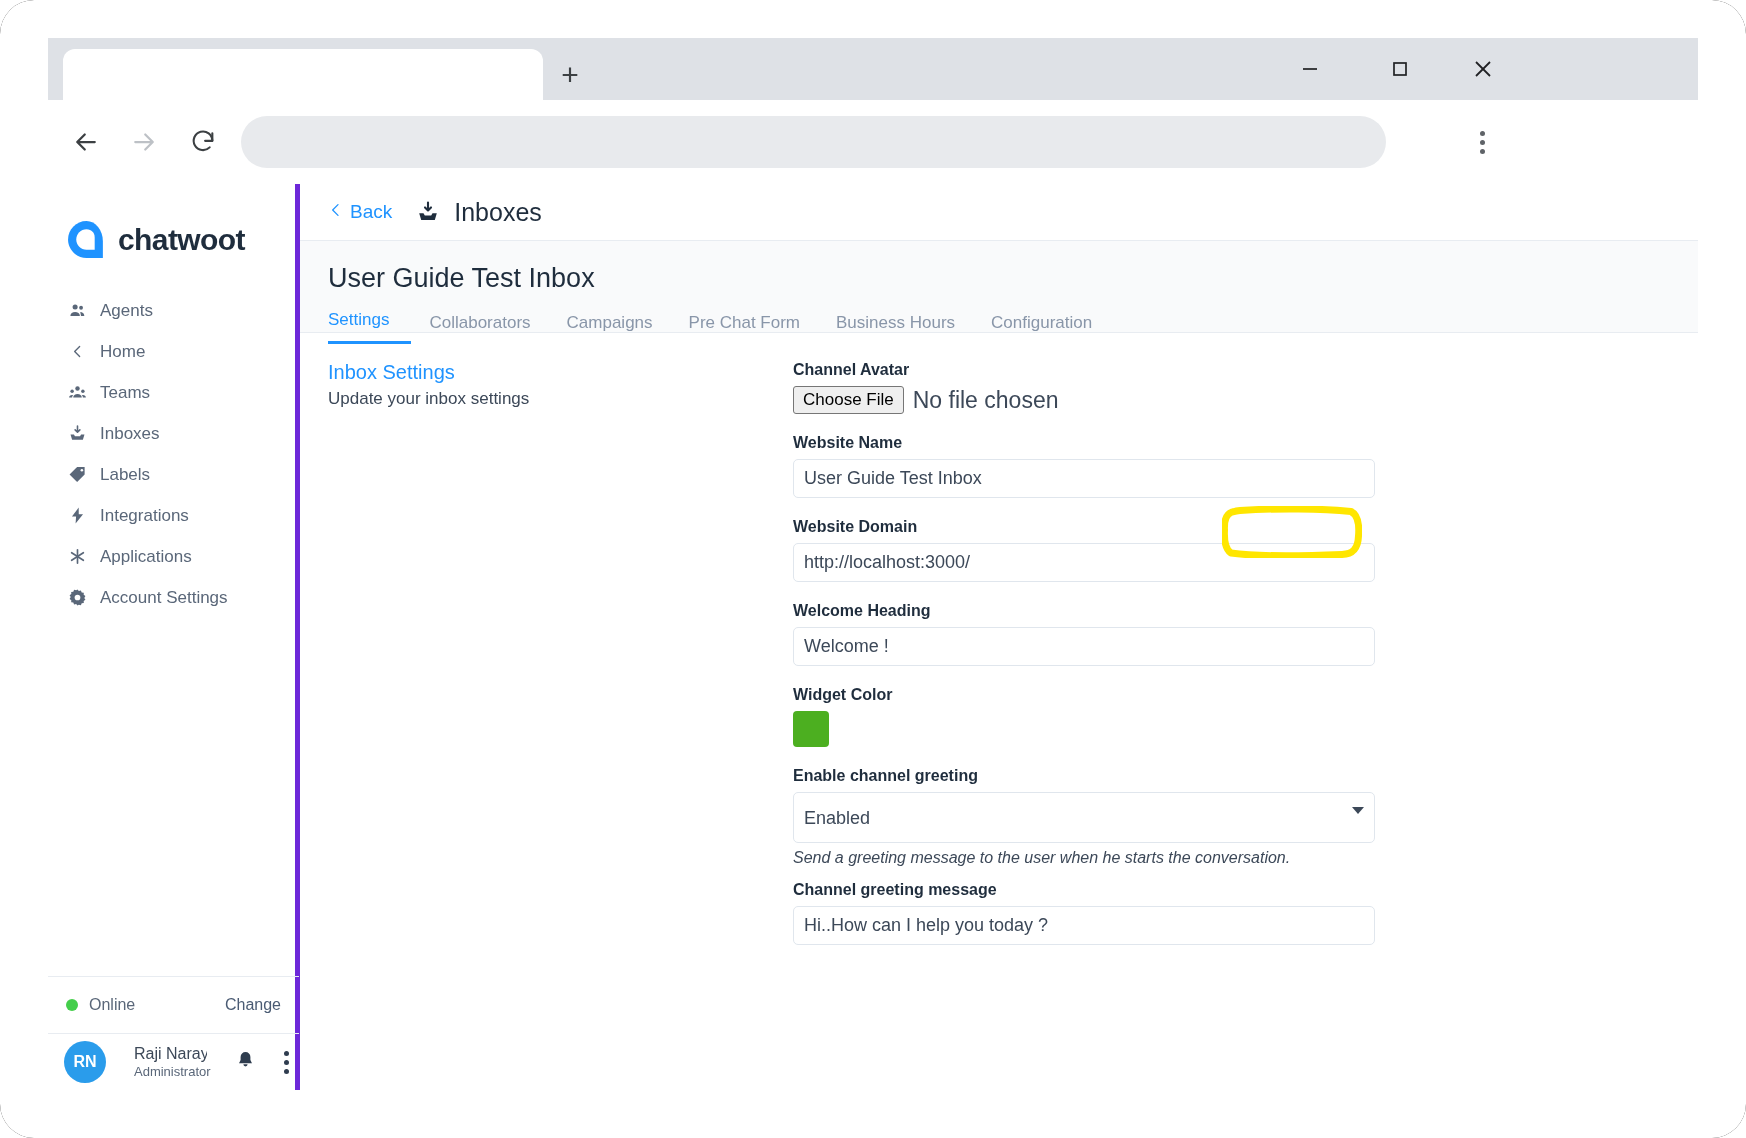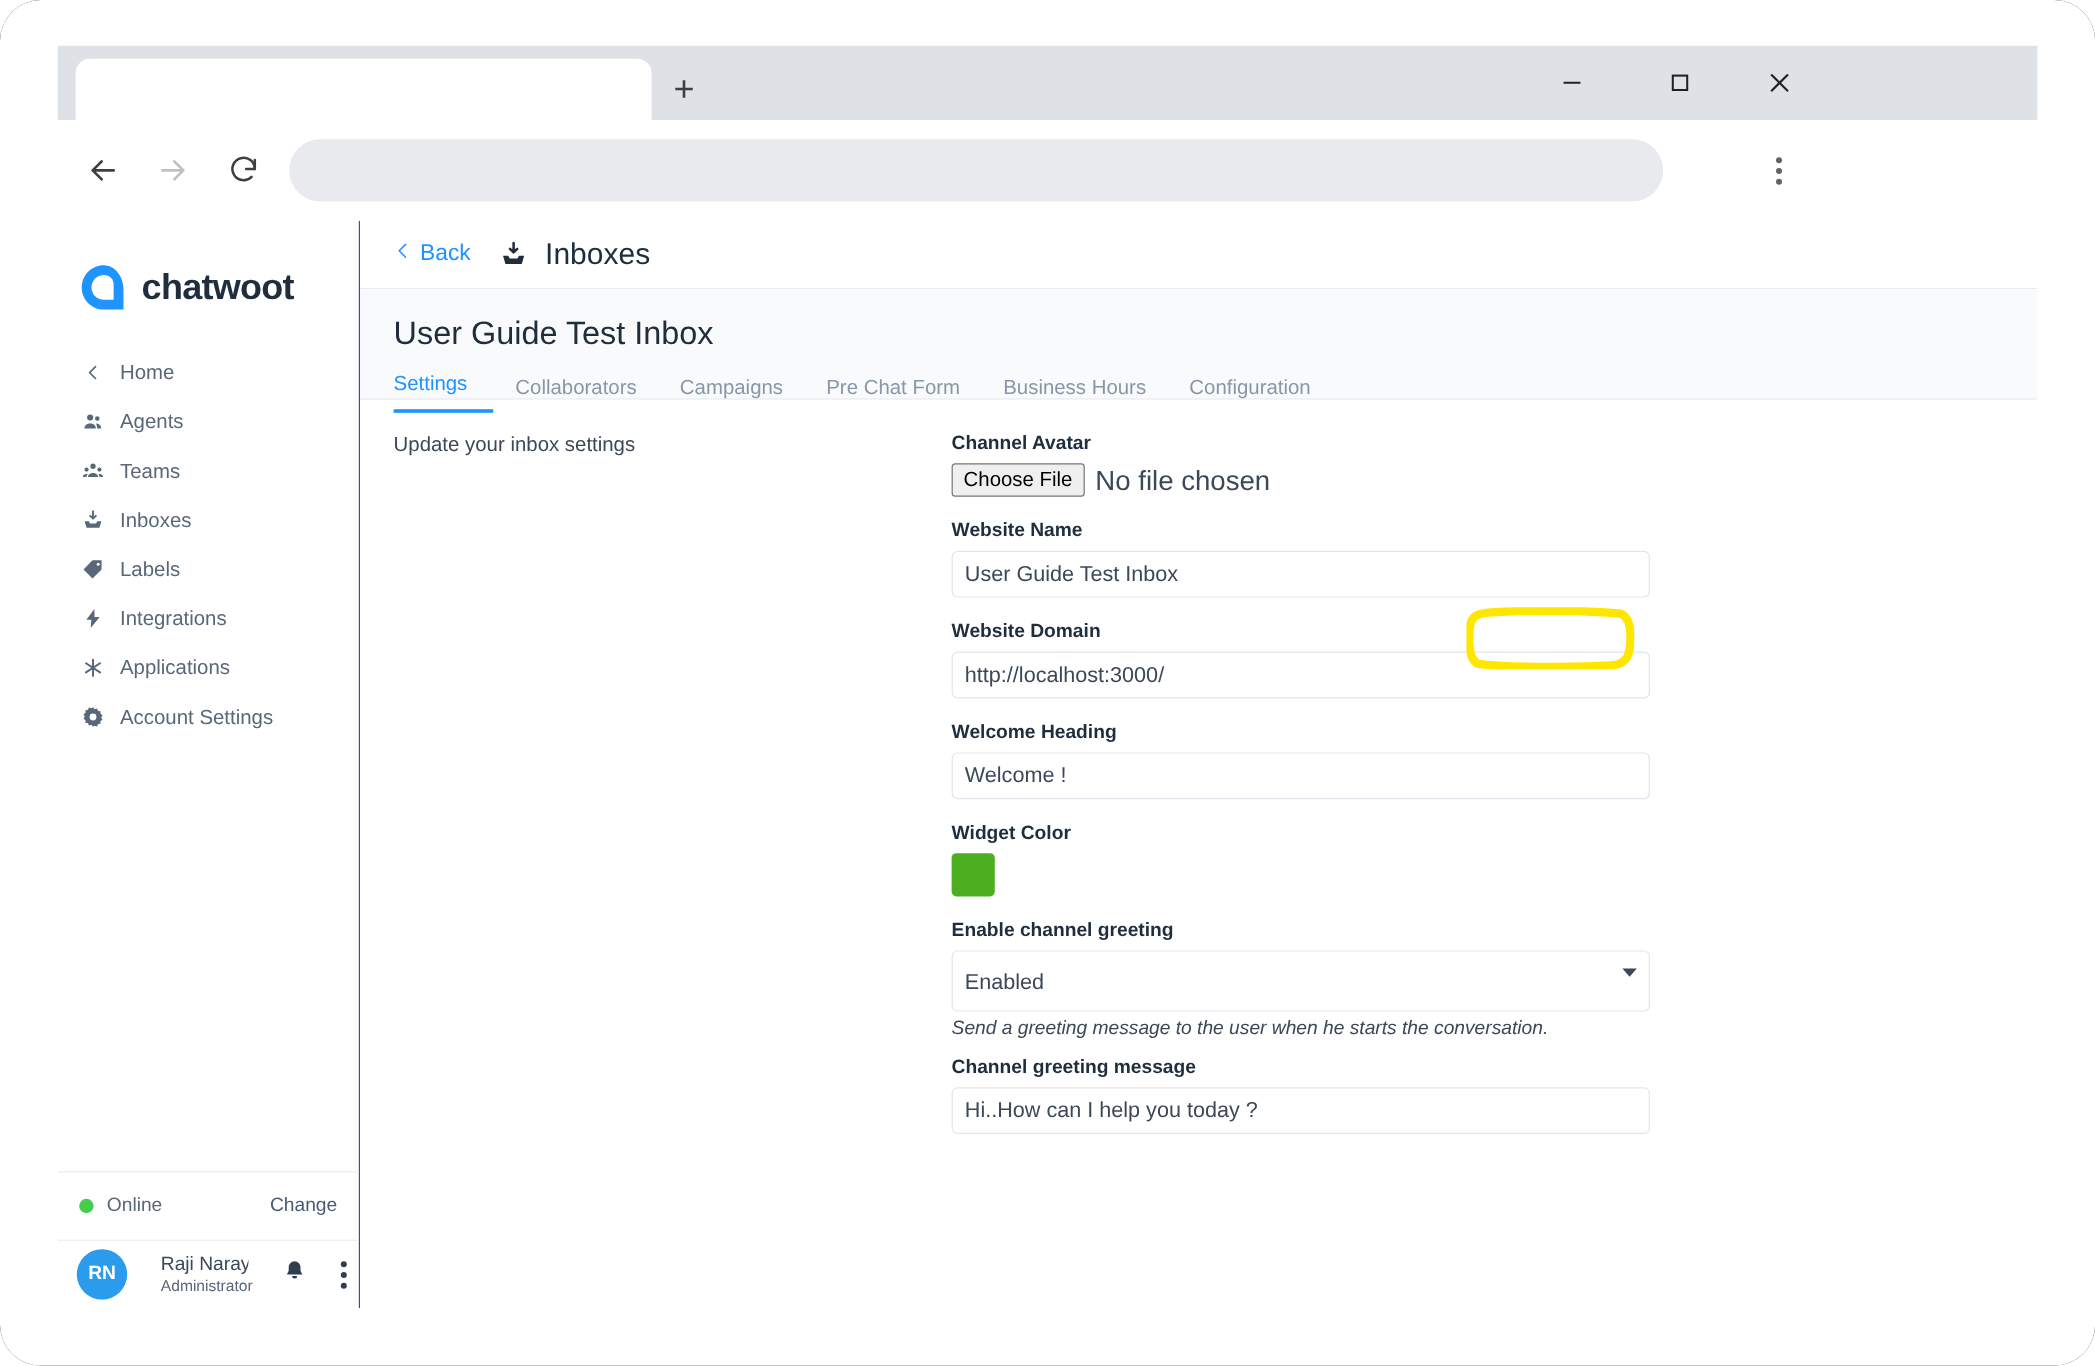--- a/index.html
+++ b/index.html
@@ -148,21 +148,21 @@
     background: #ffffff;
     overflow: hidden;
     display: flex;
   }
 
   
   #sidebar {
     width: 252px;
     height: 906px;
     background: #ffffff;
-    border-right: 1px solid #6d28d9;
+    border-right: 5px solid #6d28d9;
     box-sizing: border-box;
     position: relative;
     flex: none;
   }
   #brand {
     display: flex;
     align-items: center;
     gap: 11px;
     padding: 35px 0 0 18px;
   }
@@ -479,37 +479,37 @@
             <path d="M20 2C10.06 2 2 10.06 2 20s8.06 18 18 18h16V22c0-11.05-7.16-20-16-20z" fill="#1f93ff"></path>
             <path d="M20 10c-5.52 0-10 4.48-10 10s4.48 10 10 10h8V18c0-4.42-2.9-8-8-8z" fill="#ffffff"></path>
           </svg>
           <span id="brand-name">chatwoot</span>
         </div>
 
         <div id="sidebar-nav">
 
           <div class="nav-item">
             <span class="nav-ico">
-              <svg width="17" height="17" viewBox="0 0 24 24">
-                  <path d="M15 5l-7 7 7 7" fill="none" stroke="currentColor" stroke-width="1.9" stroke-linecap="round" stroke-linejoin="round"></path>
-                </svg>
-            </span>
-            <span>Home</span>
-          </div>
-
-          <div class="nav-item">
-            <span class="nav-ico">
               <svg width="19" height="19" viewBox="0 0 24 24" fill="currentColor">
                 <circle cx="9" cy="7.5" r="3.2"></circle>
                   <circle cx="16.5" cy="8.5" r="2.4"></circle>
                 <path d="M3 19c0-3.3 2.7-5.2 6-5.2s6 1.9 6 5.2z"></path>
                 <path d="M15.4 13.9c2.7.2 5.1 1.7 5.1 4.3v.8h-4z"></path>
               </svg>
             </span>
             <span>Agents</span>
+          </div>
+
+          <div class="nav-item">
+            <span class="nav-ico">
+              <svg width="17" height="17" viewBox="0 0 24 24">
+                  <path d="M15 5l-7 7 7 7" fill="none" stroke="currentColor" stroke-width="1.9" stroke-linecap="round" stroke-linejoin="round"></path>
+                </svg>
+            </span>
+            <span>Home</span>
           </div>
 
           <div class="nav-item">
             <span class="nav-ico">
               <svg width="19" height="19" viewBox="0 0 24 24" fill="currentColor">
                 <circle cx="12" cy="7" r="2.8"></circle>
                 <circle cx="5.2" cy="10.5" r="2.2"></circle>
                 <circle cx="18.8" cy="10.5" r="2.2"></circle>
                 <path d="M6.6 18.4c0-2.7 2.4-4.4 5.4-4.4s5.4 1.7 5.4 4.4z"></path>
                 <path d="M1.4 18.4c0-2 1.6-3.3 3.8-3.3.5 0 1 .06 1.4.17-.9.8-1.4 1.9-1.4 3.13z"></path>
@@ -631,20 +631,21 @@
             <div class="tab-item">Campaigns</div>
             <div class="tab-item">Pre Chat Form</div>
             <div class="tab-item">Business Hours</div>
             <div class="tab-item">Configuration</div>
           </div>
         </div>
 
         <div id="settings-body">
 
           <div id="settings-left">
+            <div id="settings-left-title">Inbox Settings</div>
             <div id="settings-left-sub">Update your inbox settings</div>
           </div>
 
           <div id="settings-form">
 
             <div class="field-block">
               <label class="field-label">Channel Avatar</label>
               <div id="file-row">
                 <button id="choose-file-btn">Choose File</button>
                 <span id="no-file-text">No file chosen</span>

